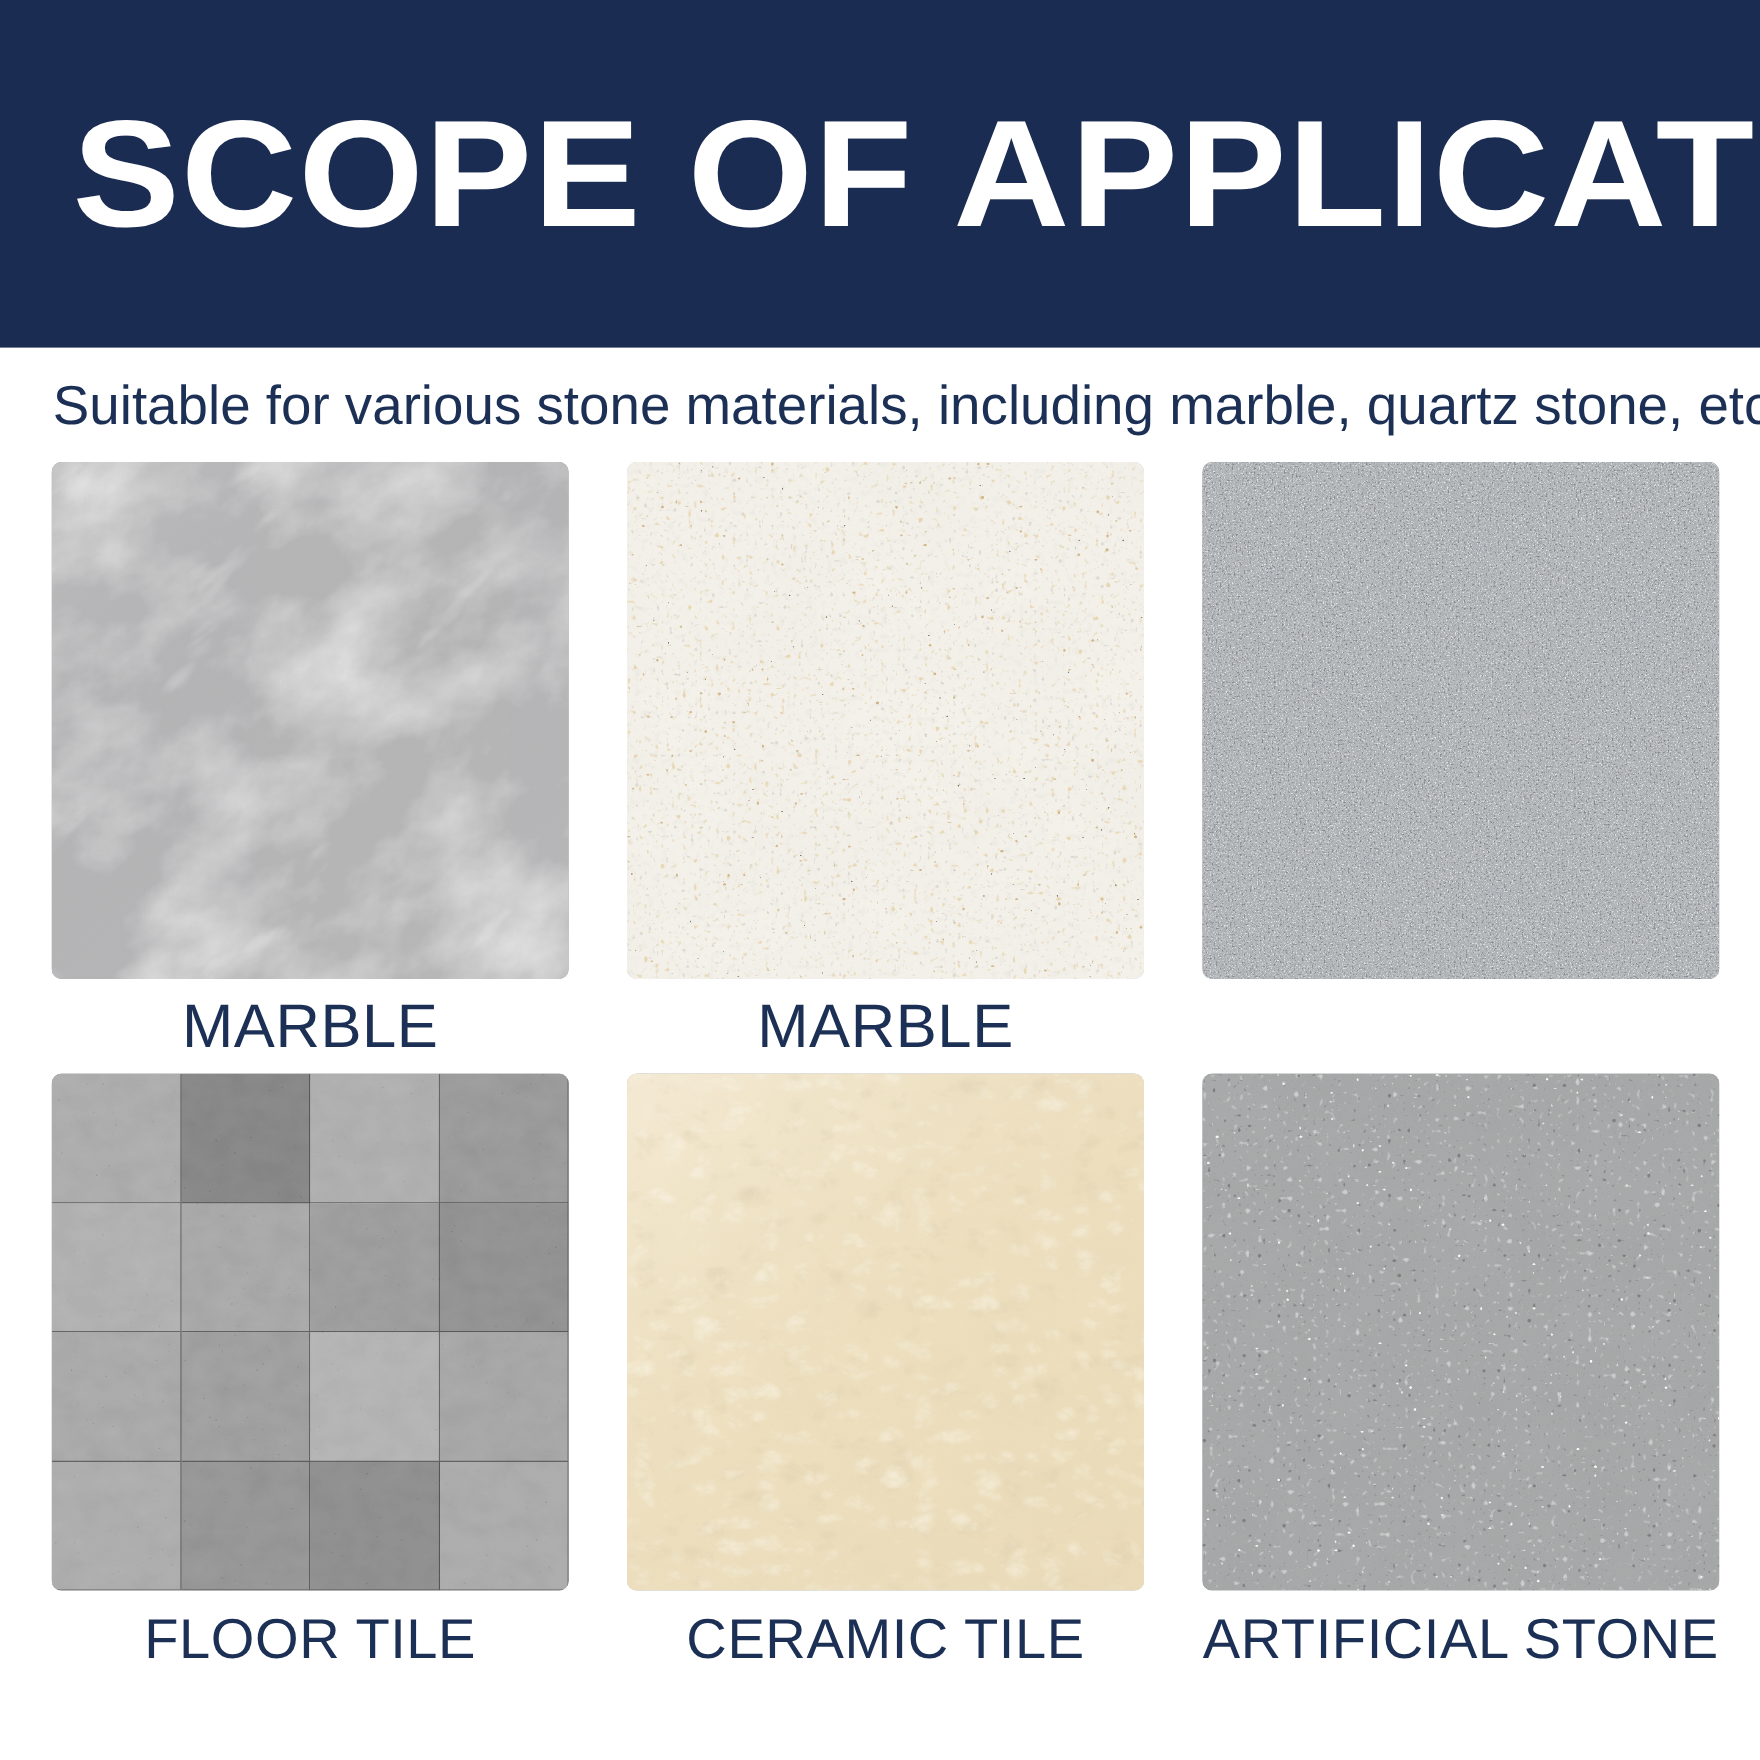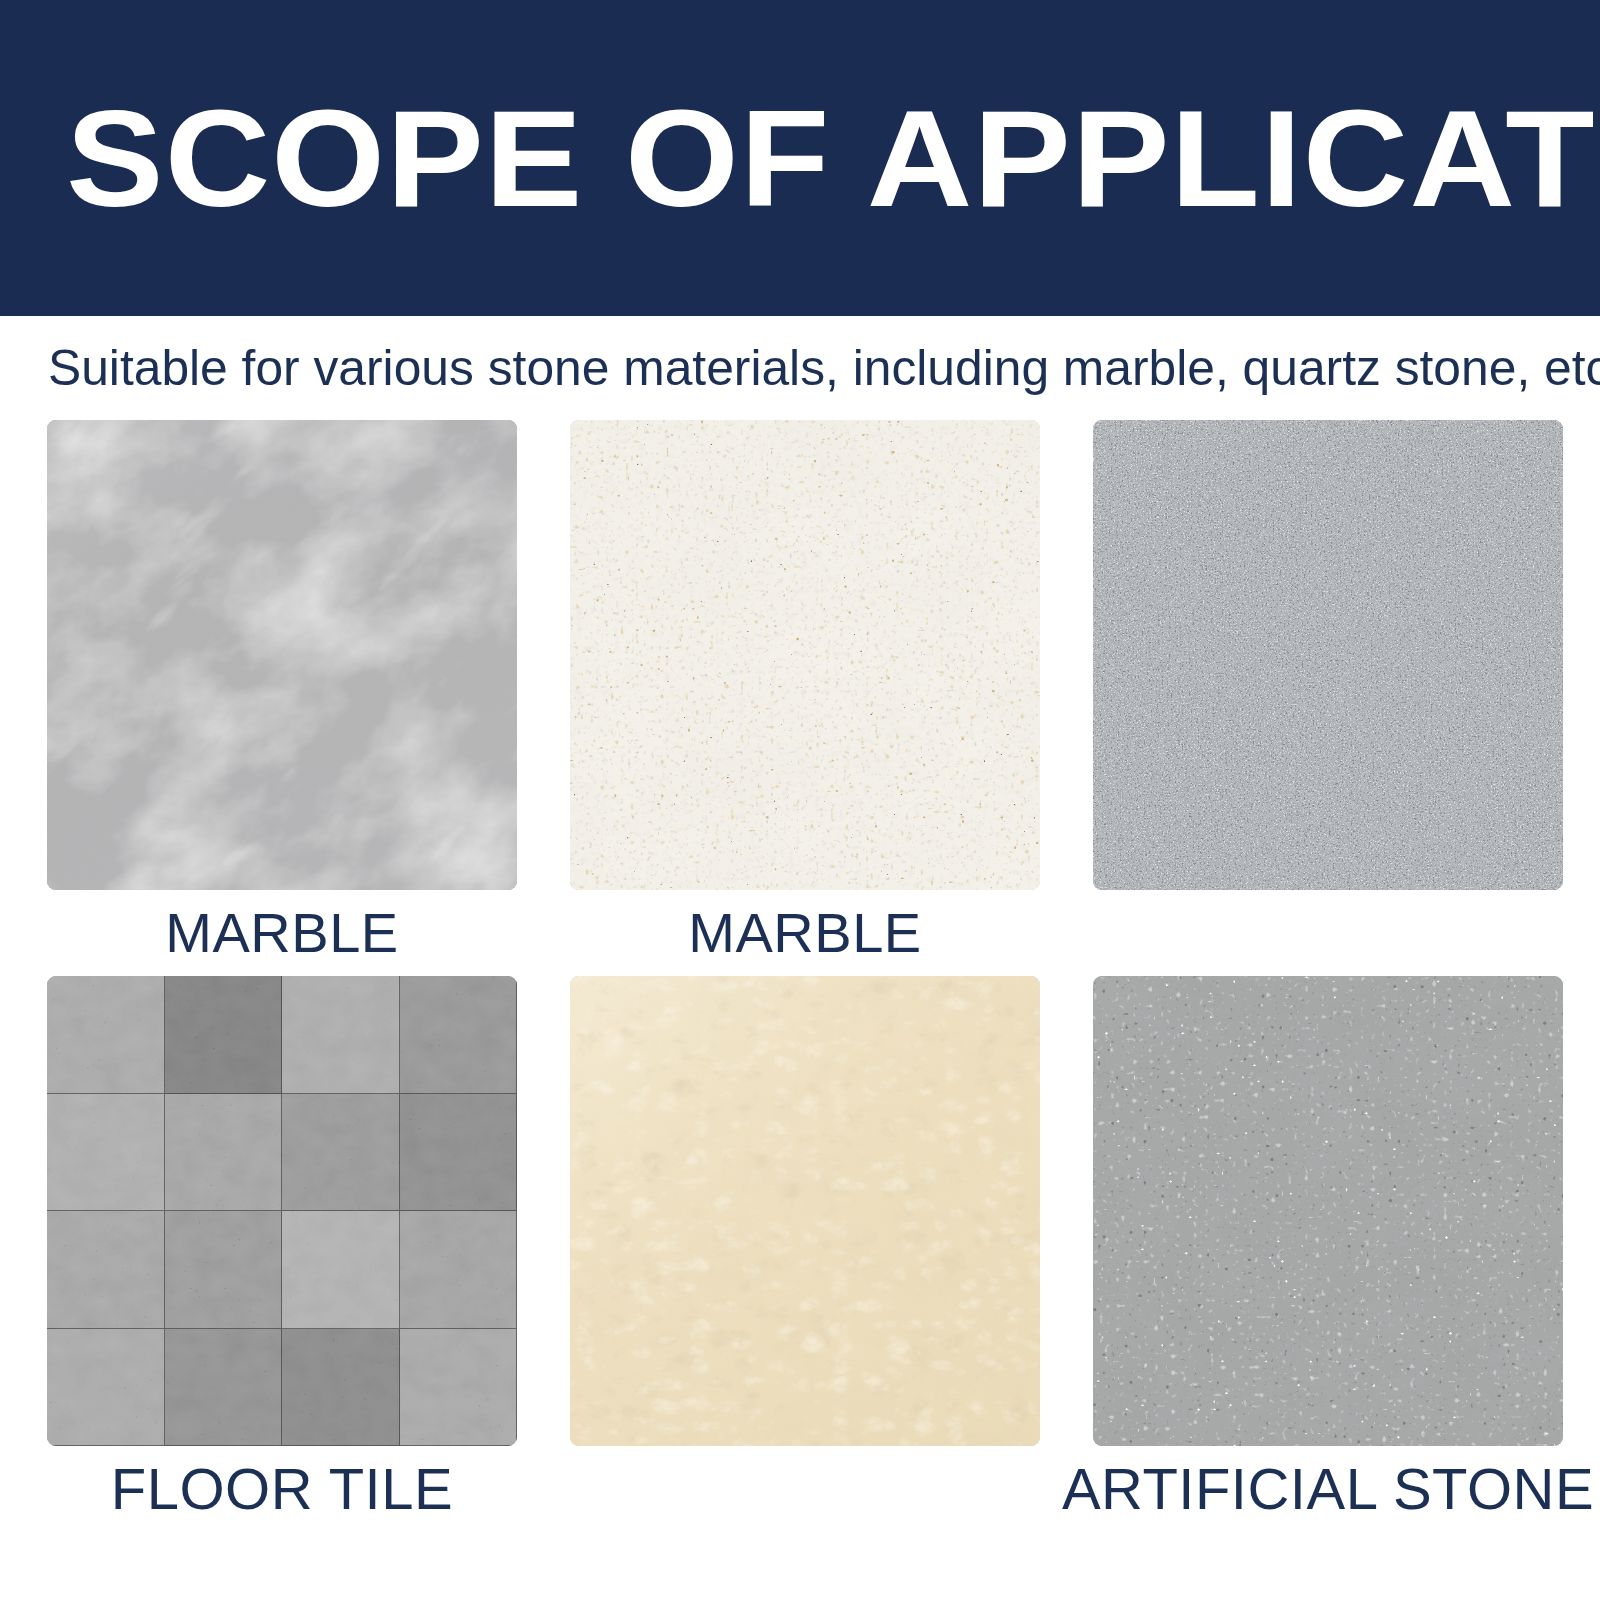--- a/index.html
+++ b/index.html
@@ -86,21 +86,21 @@
     align-items: center;
     justify-content: center;
     color: #1c3055;
     font-family: "Liberation Sans Narrow", "Liberation Sans", sans-serif;
     font-size: 56px;
     line-height: 1;
     white-space: nowrap;
     letter-spacing: 0.5px;
   }
   .row2 .caption {
-    font-size: 58px;
+    font-size: 51px;
   }
 
   
   .tilegrid {
     position: absolute;
     left: 0; top: 0;
     width: 470px;
     height: 470px;
     display: grid;
     grid-template-columns: repeat(4, 1fr);
@@ -326,20 +326,21 @@
           </linearGradient>
         </defs>
         <rect width="470" height="470" fill="#f1e3c4"></rect>
         <rect width="470" height="470" filter="url(#fCtBase)" opacity="0.75"></rect>
         <rect width="470" height="470" fill="url(#gCtShade)"></rect>
         <rect width="470" height="470" filter="url(#fCtDark)" opacity="0.55"></rect>
         <rect width="470" height="470" filter="url(#fCtSwirl)" opacity="0.6"></rect>
         <rect width="470" height="470" filter="url(#fCtGrain)"></rect>
       </svg>
     </div>
+    <div class="caption">CERAMIC TILE</div>
   </div>
 
   <div class="cell row2">
     <div class="swatch">
       <svg viewBox="0 0 470 470" preserveAspectRatio="none">
         <defs>
           <filter id="fAsBase" x="0" y="0" width="100%" height="100%">
             <feTurbulence type="fractalNoise" baseFrequency="1.0" numOctaves="4" seed="27"></feTurbulence>
             <feColorMatrix type="matrix" values="0 0 0 0 0.42  0 0 0 0 0.42  0 0 0 0 0.43  0 0 0 0.42 0"></feColorMatrix>
           </filter>

